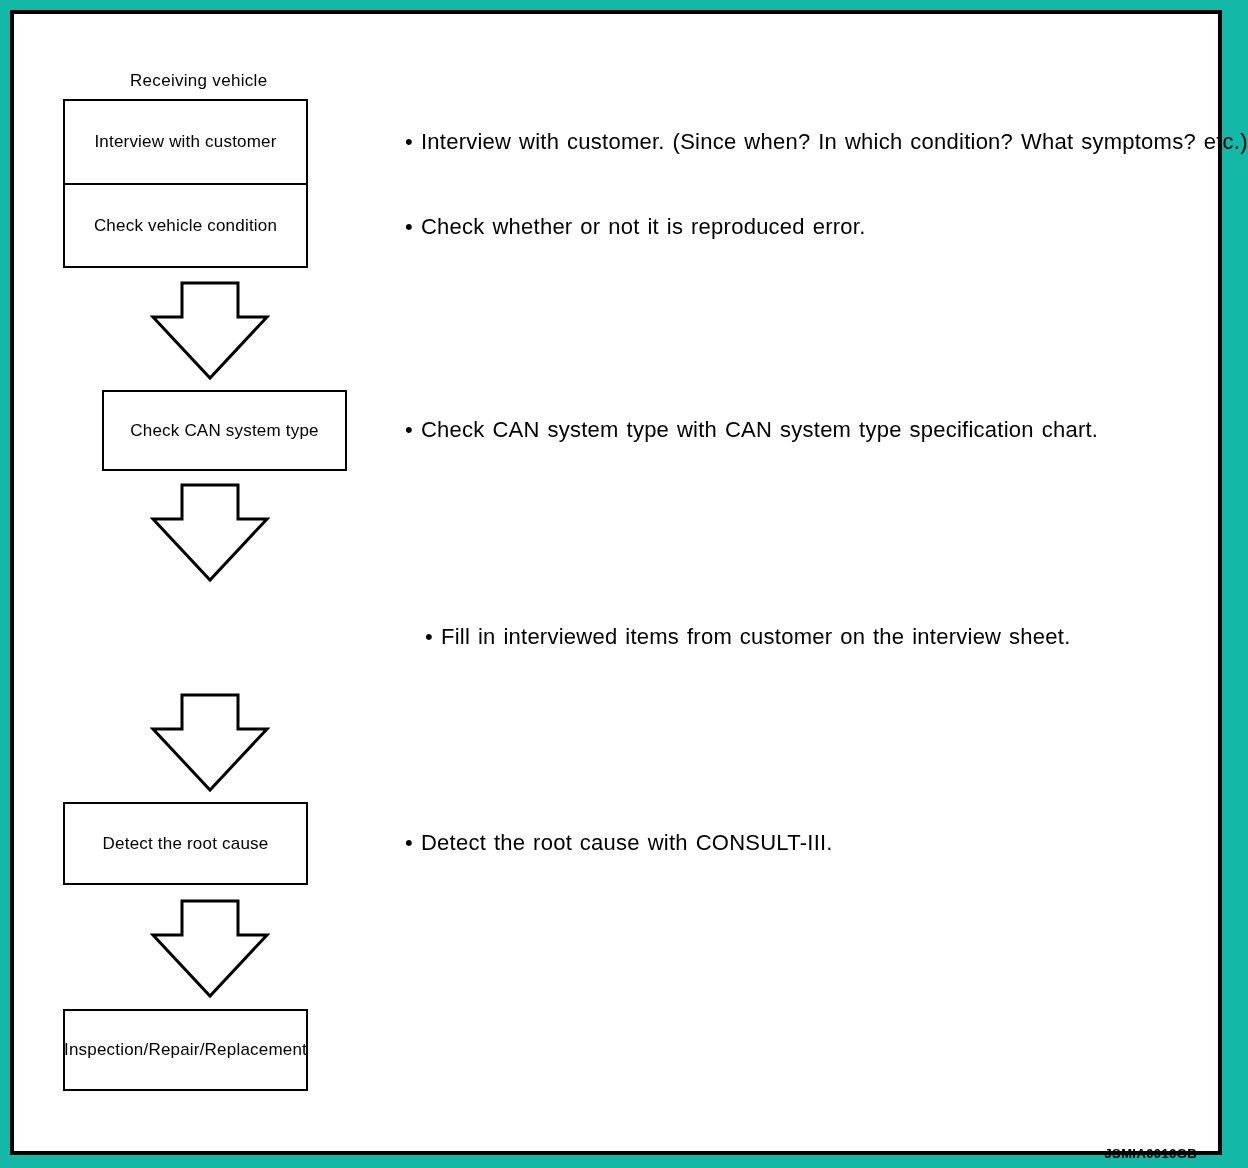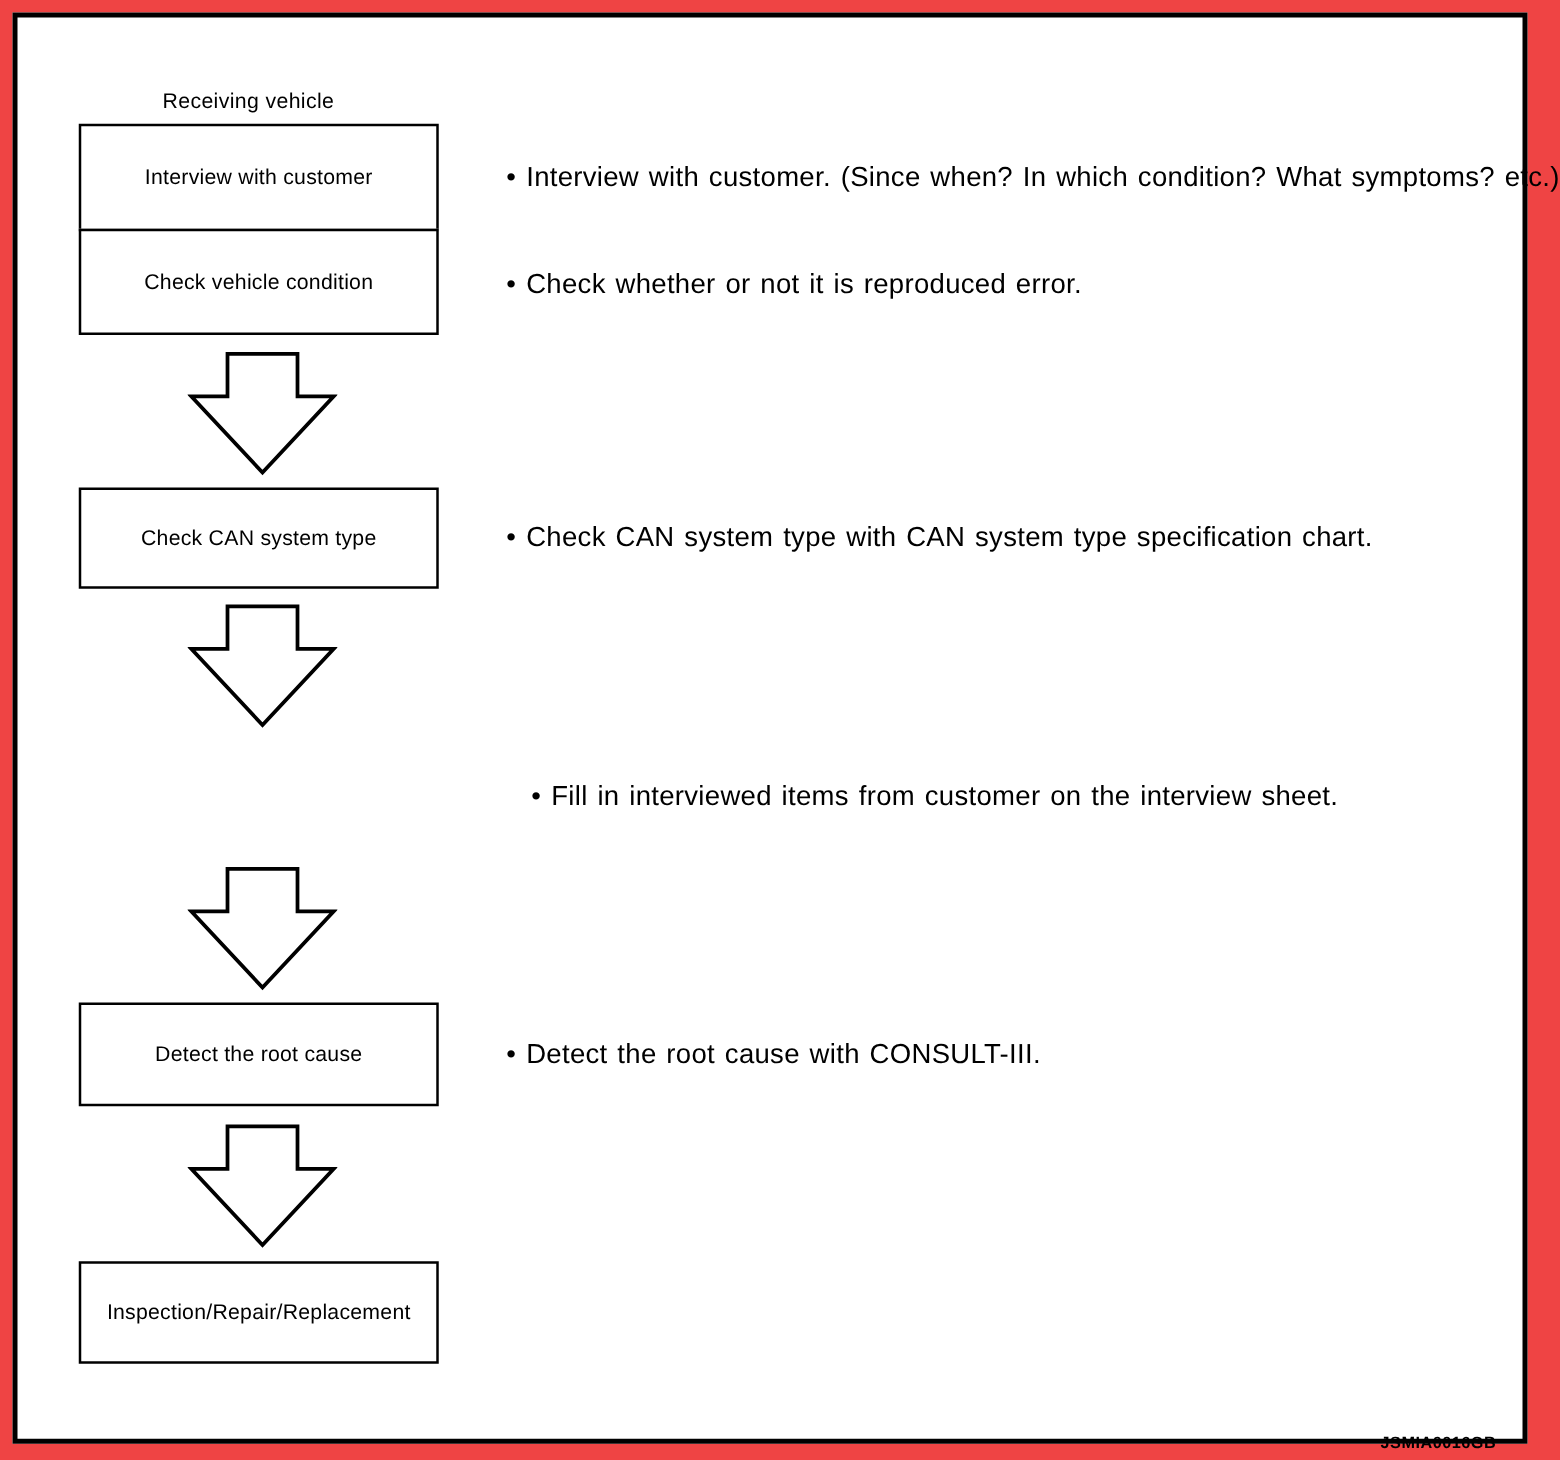--- a/index.html
+++ b/index.html
@@ -4,21 +4,21 @@
 <style>
   html, body {
     margin: 0;
     padding: 0;
     background: #ffffff;
   }
   .canvas {
     position: relative;
     width: 1248px;
     height: 1168px;
-    background: #ef4444;
+    background: #14b8a6;
     font-family: "Liberation Sans", sans-serif;
     color: #000000;
     overflow: hidden;
   }
   .frame {
     position: absolute;
     left: 10px;
     top: 10px;
     width: 1212px;
     height: 1145px;
@@ -30,35 +30,35 @@
     position: absolute;
     left: 130px;
     top: 71px;
     font-size: 17px;
     letter-spacing: 0.3px;
     white-space: nowrap;
   }
   .flow-box {
     position: absolute;
     left: 63px;
-    width: 288px;
+    width: 245px;
     border: 2px solid #000000;
     box-sizing: border-box;
     background: #ffffff;
     display: flex;
     align-items: center;
     justify-content: center;
     font-size: 17px;
     letter-spacing: 0.2px;
     text-align: left;
     white-space: nowrap;
   }
   .box1 { top: 99px;  height: 86px; }
   .box2 { top: 183px; height: 85px; }
-  .box3 { top: 390px; height: 81px; }
+  .box3 { top: 390px; height: 81px; margin-left: 39px; }
   .box4 { top: 597px; height: 81px; }
   .box5 { top: 802px; height: 83px; }
   .box6 { top: 1009px; height: 82px; }
   .arrow {
     position: absolute;
     left: 150px;
     width: 120px;
     height: 100px;
   }
   .arrow1 { top: 281px; }

